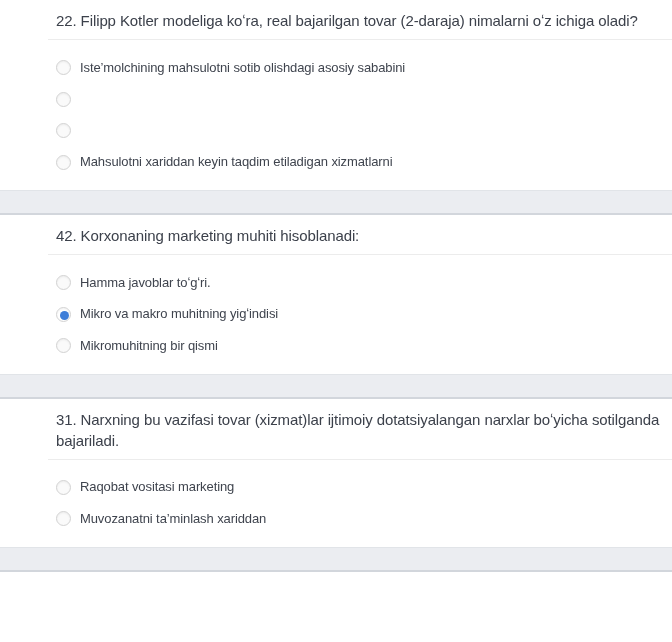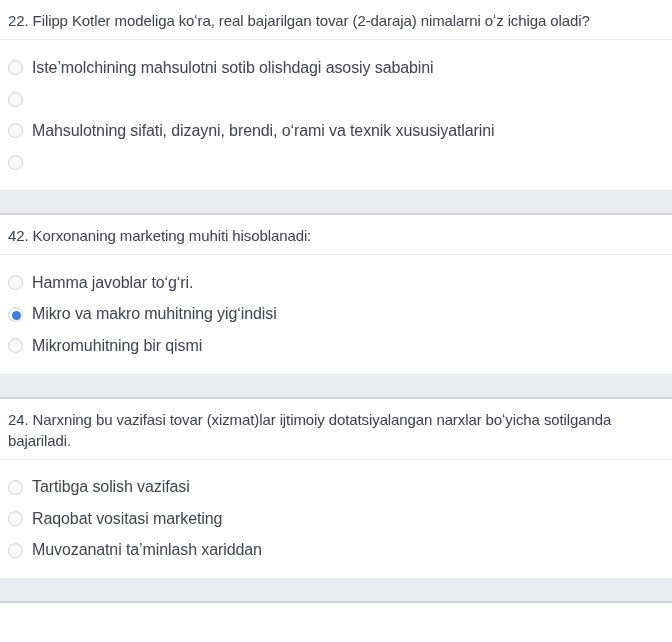--- a/index.html
+++ b/index.html
@@ -13,20 +13,21 @@
     overflow: hidden;
     background: #ffffff;
     font-family: "Liberation Sans", "DejaVu Sans", sans-serif;
     color: #3f444e;
   }
   .quiz {
     width: 672px;
   }
   .card {
     background: #ffffff;
+    padding-left: 48px;
   }
   .q-title {
     padding: 10px 8px 8px 8px;
     font-size: 15px;
     line-height: 21px;
     color: #3c414b;
     border-bottom: 1px solid #ececec;
     letter-spacing: -0.1px;
   }
   .options {
@@ -54,21 +55,21 @@
   }
   .radio.checked::after {
     content: "";
     position: absolute;
     left: 3px; top: 3px;
     width: 9px; height: 9px;
     border-radius: 50%;
     background: var(--accent, #3d7dd8);
   }
   .option-label {
-    font-size: 16px;
+    font-size: 13px;
     line-height: 18px;
     color: #3f444e;
     letter-spacing: -0.1px;
   }
   .separator {
     height: 25px;
     background: #ebedf1;
     border-top: 1px solid #e1e4e8;
     border-bottom: 2px solid #d2d6dc;
   }
@@ -82,24 +83,24 @@
       <div class="options">
         <div class="option-row">
           <span class="radio"></span>
           <span class="option-label">Iste’molchining mahsulotni sotib olishdagi asosiy sababini</span>
         </div>
         <div class="option-row">
           <span class="radio"></span>
         </div>
         <div class="option-row">
           <span class="radio"></span>
-          <span class="option-label">Mahsulotning sifati, dizayni, brendi, oʻrami va texnik xususiyatlarini</span>
         </div>
         <div class="option-row">
           <span class="radio"></span>
+          <span class="option-label">Mahsulotni xariddan keyin taqdim etiladigan xizmatlarni</span>
         </div>
       </div>
     </section>
     <div class="separator"></div>
     <section class="card">
       <div class="q-title">42. Korxonaning marketing muhiti hisoblanadi:</div>
       <div class="options">
         <div class="option-row">
           <span class="radio"></span>
           <span class="option-label">Hamma javoblar toʻgʻri.</span>
@@ -109,26 +110,22 @@
           <span class="option-label">Mikro va makro muhitning yigʻindisi</span>
         </div>
         <div class="option-row">
           <span class="radio"></span>
           <span class="option-label">Mikromuhitning bir qismi</span>
         </div>
       </div>
     </section>
     <div class="separator"></div>
     <section class="card">
-      <div class="q-title">24. Narxning bu vazifasi tovar (xizmat)lar ijtimoiy dotatsiyalangan narxlar boʻyicha sotilganda bajariladi.</div>
+      <div class="q-title">31. Narxning bu vazifasi tovar (xizmat)lar ijtimoiy dotatsiyalangan narxlar boʻyicha sotilganda bajariladi.</div>
       <div class="options">
-        <div class="option-row">
-          <span class="radio"></span>
-          <span class="option-label">Tartibga solish vazifasi</span>
-        </div>
         <div class="option-row">
           <span class="radio"></span>
           <span class="option-label">Raqobat vositasi marketing</span>
         </div>
         <div class="option-row">
           <span class="radio"></span>
           <span class="option-label">Muvozanatni ta’minlash xariddan</span>
         </div>
       </div>
     </section>

